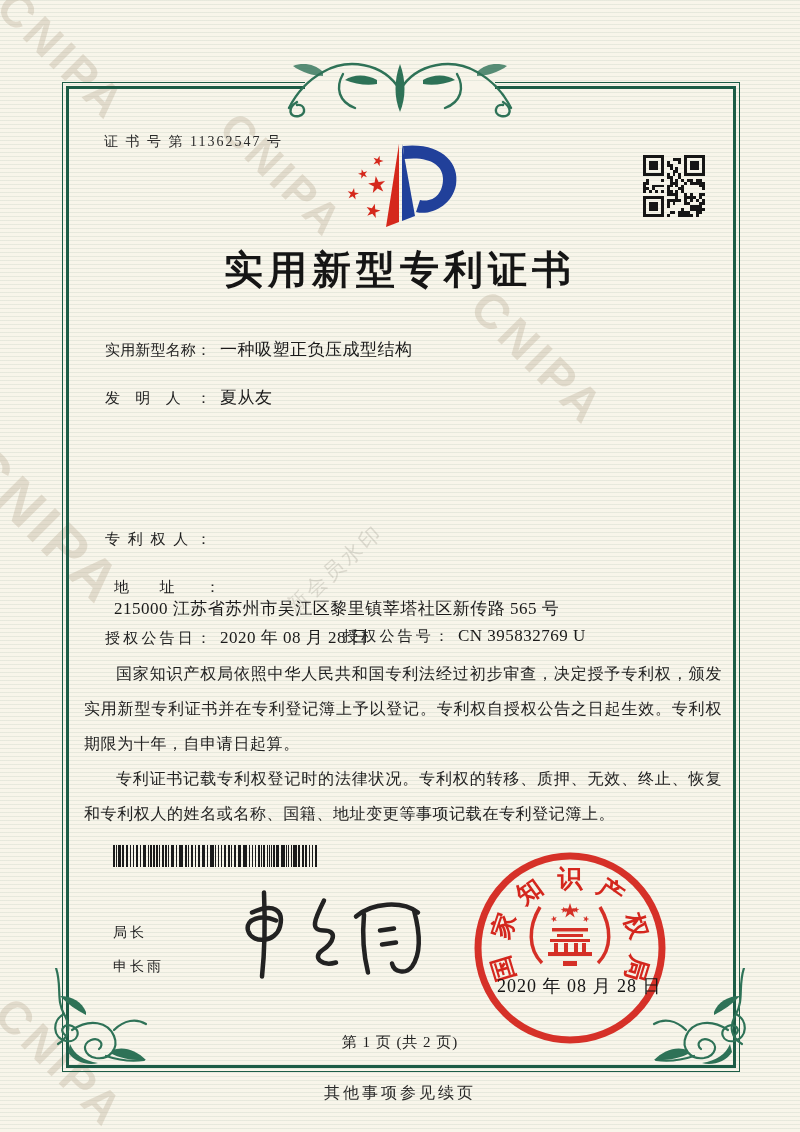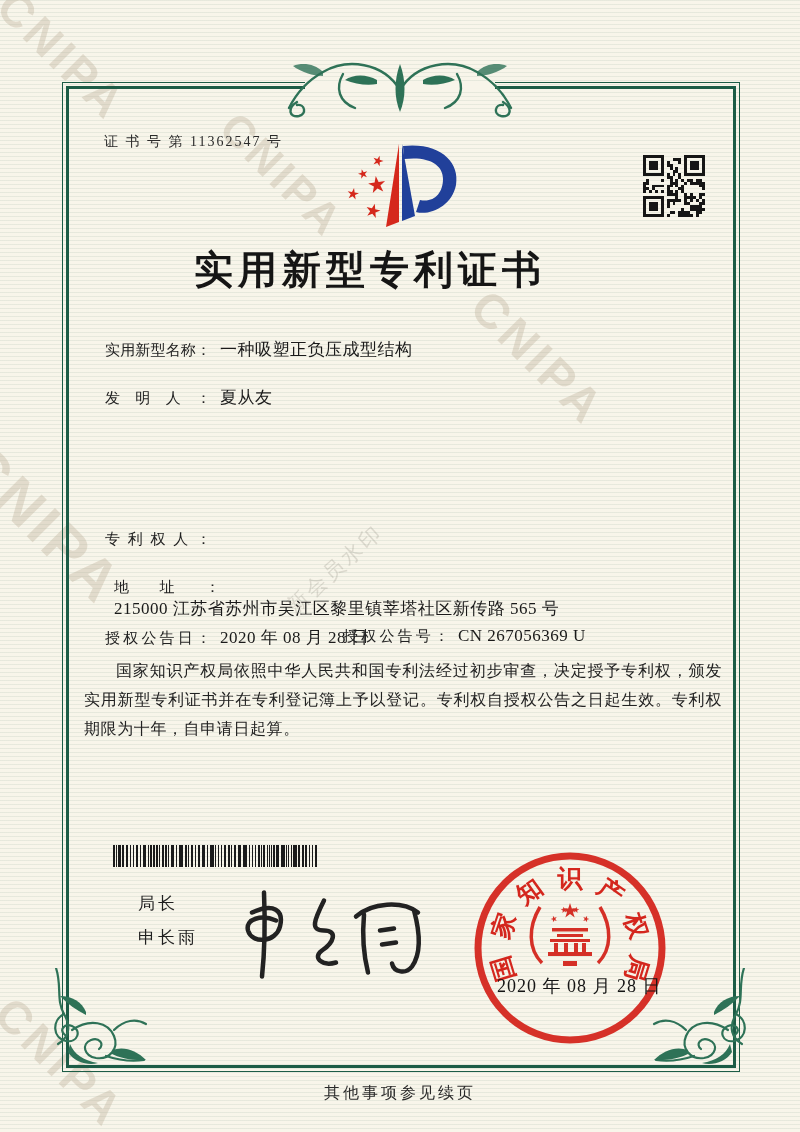--- a/index.html
+++ b/index.html
@@ -29,37 +29,37 @@
   }
   .frame{
     position:absolute;left:66px;top:86px;width:664px;height:976px;
     border:3px solid var(--green);
     outline:1px solid var(--green);outline-offset:3px;
   }
   .cert-no{position:absolute;left:104px;top:133px;font-size:14px;letter-spacing:2px;color:#2b2b2b;text-align:center;}
   .logo{position:absolute;left:340px;top:130px;}
   .qr{position:absolute;left:643px;top:155px;}
   .title{
-    position:absolute;left:0;top:243px;width:740px;text-align:center;
+    position:absolute;left:0;top:243px;width:800px;text-align:center;
     font-size:39px;font-weight:bold;letter-spacing:5px;color:#151515;
   }
   .row{position:absolute;left:105px;display:flex;align-items:baseline;white-space:nowrap;}
   .flabel{
     display:inline-block;width:106px;font-size:15px;color:#222;
     text-align:justify;text-align-last:justify;
   }
   .fvalue{font-size:17px;margin-left:9px;color:#1a1a1a;letter-spacing:0.5px;}
   .pair2{position:absolute;left:238px;top:0;display:flex;align-items:center;white-space:nowrap;}
   .paras{
     position:absolute;left:84px;top:656px;width:638px;
-    font-size:16px;line-height:29px;text-align:justify;color:#222;letter-spacing:0.6px;
+    font-size:16px;line-height:35px;text-align:justify;color:#222;letter-spacing:0.6px;
   }
   .paras p{margin:0;text-indent:2em;}
   .barcode{position:absolute;left:113px;top:845px;}
-  .signer{position:absolute;left:113px;top:887px;font-size:17px;letter-spacing:3px;line-height:34px;margin-left:25px;}
+  .signer{position:absolute;left:113px;top:916px;font-size:14px;letter-spacing:3px;line-height:34px;}
   .signature{position:absolute;left:222px;top:884px;}
   .seal{position:absolute;left:470px;top:848px;width:200px;height:200px;}
   .seal-date{
     position:absolute;left:27px;top:126px;width:160px;font-size:18px;
     color:#141414;letter-spacing:1px;white-space:nowrap;
   }
   .page-info{position:absolute;left:0;top:1033px;width:800px;text-align:center;font-size:15px;letter-spacing:1px;}
   .footer-note{position:absolute;left:0;top:1083px;width:800px;text-align:center;font-size:16px;letter-spacing:3px;color:#2a2a2a;}
   .orn{position:absolute;}
   svg{display:block;}
@@ -297,26 +297,27 @@
   </div>
   <div class="row" style="top:578px;flex-direction:column;">
     <span class="flabel">地址：</span>
     <span class="fvalue">215000 江苏省苏州市吴江区黎里镇莘塔社区新传路 565 号</span>
   </div>
   <div class="row" style="top:626px;width:640px;height:24px;">
     <span class="flabel">授权公告日：</span>
     <span class="fvalue">2020 年 08 月 28 日</span>
     <span class="pair2">
       <span class="flabel">授权公告号：</span>
-      <span class="fvalue">CN 267056369 U</span>
+      <span class="fvalue">CN 395832769 U</span>
     </span>
   </div>
 
   <div class="paras">
     <p>国家知识产权局依照中华人民共和国专利法经过初步审查，决定授予专利权，颁发实用新型专利证书并在专利登记簿上予以登记。专利权自授权公告之日起生效。专利权期限为十年，自申请日起算。</p>
+    <p>专利证书记载专利权登记时的法律状况。专利权的转移、质押、无效、终止、恢复和专利权人的姓名或名称、国籍、地址变更等事项记载在专利登记簿上。</p>
   </div>
 
   <svg class="barcode" id="barcode-svg" width="205" height="22" viewBox="0 0 205 22">
       <rect x="0" y="0" width="2" height="22" fill="#1b1b1b"></rect>
       <rect x="3" y="0" width="1" height="22" fill="#1b1b1b"></rect>
       <rect x="5" y="0" width="3" height="22" fill="#1b1b1b"></rect>
       <rect x="9" y="0" width="2" height="22" fill="#1b1b1b"></rect>
       <rect x="13" y="0" width="2" height="22" fill="#1b1b1b"></rect>
       <rect x="17" y="0" width="1" height="22" fill="#1b1b1b"></rect>
       <rect x="20" y="0" width="1" height="22" fill="#1b1b1b"></rect>
@@ -420,15 +421,16 @@
         <rect x="12" y="2" width="4" height="9"></rect>
         <rect x="-22" y="11" width="44" height="4"></rect>
         <path d="M-30,-34 C-42,-14 -42,8 -28,22" fill="none" stroke="#d4261d" stroke-width="3.5"></path>
         <path d="M30,-34 C42,-14 42,8 28,22" fill="none" stroke="#d4261d" stroke-width="3.5"></path>
         <rect x="-7" y="20" width="14" height="5"></rect>
       </g>
     </svg>
     <div class="seal-date">2020 年 08 月 28 日</div>
   </div>
 
+  <div class="page-info">第 1 页 (共 2 页)</div>
   <div class="footer-note">其他事项参见续页</div>
 
 </div>
 
 </body></html>

